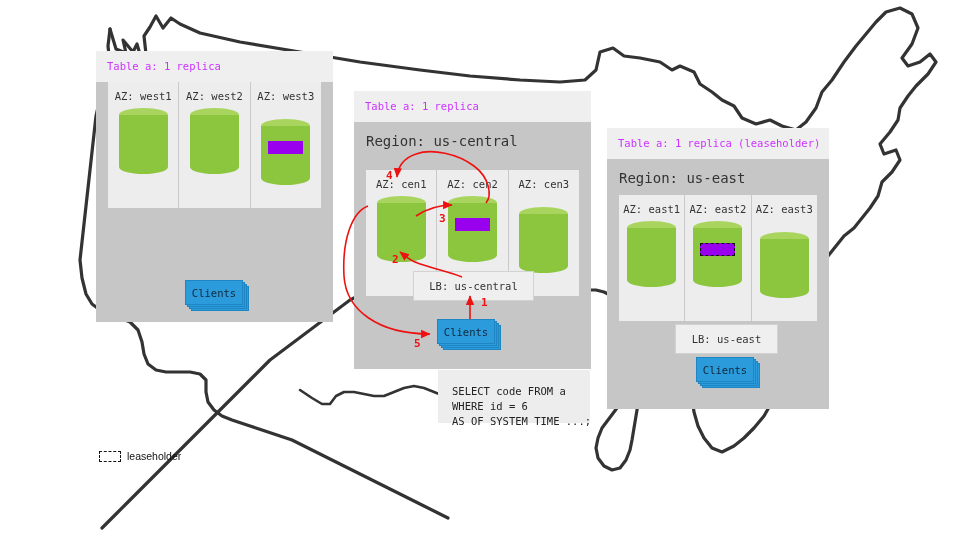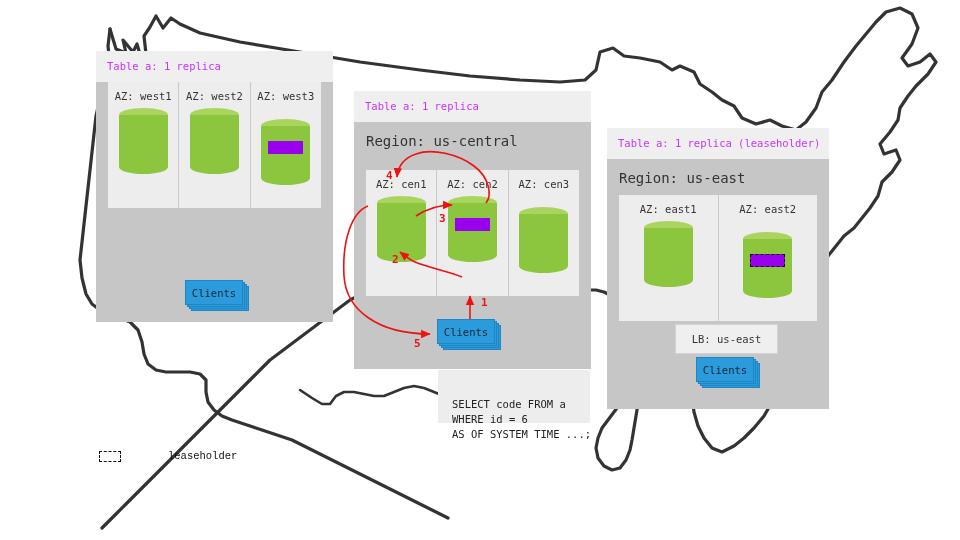--- a/index.html
+++ b/index.html
@@ -142,43 +142,42 @@
     justify-content: center;
   }
 
   
   .sqlbox {
     position: absolute;
     background: #ededed;
     color: #222;
     font-size: 10.5px;
     line-height: 15px;
-    padding: 27px 14px 12px 14px;
+    padding: 14px 14px 12px 14px;
     white-space: pre;
     box-sizing: border-box;
   }
 
   
   .legend {
     position: absolute;
     display: flex;
     align-items: center;
     gap: 6px;
   }
   .legend .swatch {
     width: 22px; height: 11px;
     border: 1.5px dashed #111;
     background: transparent;
     box-sizing: border-box;
   }
   .legend .legend-text {
-    font-family: Liberation Mono, monospace;
+    font-family: Liberation Sans, sans-serif;
     font-size: 10.5px;
     color: #111;
-    margin-left: 41px;
   }
 
   
   #arrows {
     position: absolute;
     left: 0; top: 0;
     width: 960px; height: 540px;
     pointer-events: none;
   }
   .steplabel {
@@ -303,20 +302,21 @@
       </div>
       <div class="az">
         <div class="az-label">AZ: cen3</div>
         <div class="cyl">
           <div class="top"></div>
           <div class="bottom"></div>
           <div class="body"></div>
         </div>
       </div>
     </div>
+    <div class="lb" style="left:59px; top:180px; width:121px;">LB: us-central</div>
     <div class="clients" style="left:83px; top:228px;">
       <div class="sheet s3"></div>
       <div class="sheet s2"></div>
       <div class="sheet s1"></div>
       <div class="sheet s0">Clients</div>
     </div>
   </div>
 
   <div class="sqlbox" style="left:438px; top:370px; width:152px; height:53px;">SELECT code FROM a
 WHERE id = 6
@@ -334,20 +334,28 @@
           <div class="body"></div>
         </div>
       </div>
       <div class="az">
         <div class="az-label">AZ: east2</div>
         <div class="cyl">
           <div class="top"></div>
           <div class="bottom"></div>
           <div class="body"></div>
           <div class="range leaseholder"></div>
+        </div>
+      </div>
+      <div class="az">
+        <div class="az-label">AZ: east3</div>
+        <div class="cyl">
+          <div class="top"></div>
+          <div class="bottom"></div>
+          <div class="body"></div>
         </div>
       </div>
     </div>
     <div class="lb" style="left:68px; top:196px; width:103px;">LB: us-east</div>
     <div class="clients" style="left:89px; top:229px;">
       <div class="sheet s3"></div>
       <div class="sheet s2"></div>
       <div class="sheet s1"></div>
       <div class="sheet s0">Clients</div>
     </div>

